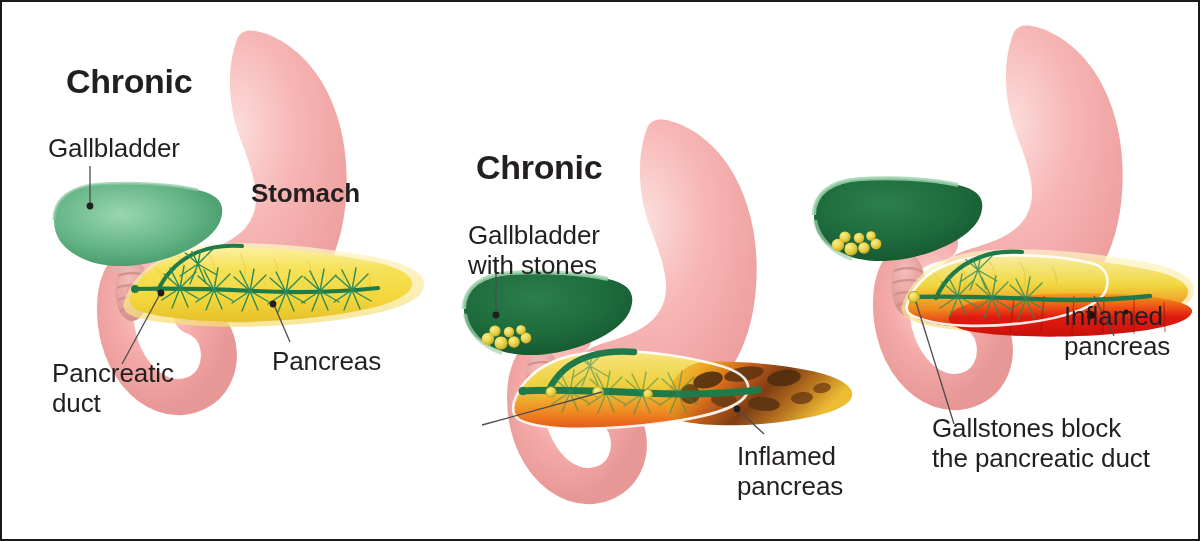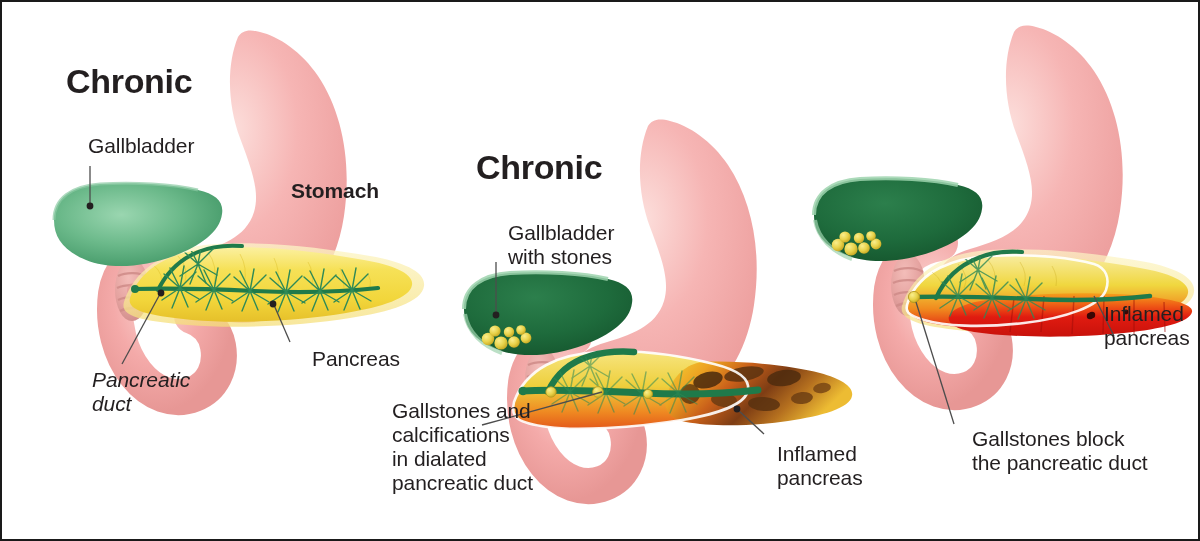--- a/index.html
+++ b/index.html
@@ -30,41 +30,40 @@
     position: absolute;
     font-weight: bold;
     font-size: 34px;
     color: #231f20;
     letter-spacing: -0.3px;
     white-space: nowrap;
     line-height: 1;
   }
   .anno {
     position: absolute;
-    font-size: 21px;
+    font-size: 26px;
     color: #231f20;
     line-height: 1.14;
     white-space: pre-line;
     letter-spacing: -0.1px;
-    margin-left: 40px;
   }
   #title-normal  { left: 64px;  top: 62px; }
   #title-chronic { left: 474px; top: 148px; text-align: right; }
   #title-acute   { left: 866px; top: 80px; }
 
   #lbl-gallbladder-normal { left: 46px;  top: 132px; }
   #lbl-stomach-normal     { left: 249px; top: 177px; font-weight: bold; }
-  #lbl-pancreatic-duct    { left: 50px;  top: 366px; font-style: italic; }
+  #lbl-pancreatic-duct    { left: 50px;  top: 357px; }
   #lbl-pancreas-normal    { left: 270px; top: 345px; }
 
   #lbl-gallbladder-chronic { left: 466px; top: 219px; }
   #lbl-gallstones-calc     { left: 350px; top: 397px; }
   #lbl-inflamed-chronic    { left: 735px; top: 440px; }
 
-  #lbl-gallstones-block    { left: 930px; top: 425px; }
+  #lbl-gallstones-block    { left: 930px; top: 412px; }
   #lbl-inflamed-acute      { left: 1062px; top: 300px; }
 </style>
 </head>
 <body>
 
 <div id="figure">
 
   <svg class="art" viewBox="0 0 1200 541" aria-hidden="true">
     <defs>
 
@@ -407,24 +406,20 @@
   <div class="panel-title" id="title-chronic">Chronic</div>
 
   <div class="anno" id="lbl-gallbladder-normal">Gallbladder</div>
   <div class="anno" id="lbl-stomach-normal">Stomach</div>
   <div class="anno" id="lbl-pancreatic-duct">Pancreatic
 duct</div>
   <div class="anno" id="lbl-pancreas-normal">Pancreas</div>
 
   <div class="anno" id="lbl-gallbladder-chronic">Gallbladder
 with stones</div>
-  <div class="anno" id="lbl-gallstones-calc">Gallstones and
-calcifications
-in dialated
-pancreatic duct</div>
   <div class="anno" id="lbl-inflamed-chronic">Inflamed
 pancreas</div>
 
   <div class="anno" id="lbl-gallstones-block">Gallstones block
 the pancreatic duct</div>
   <div class="anno" id="lbl-inflamed-acute">Inflamed
 pancreas</div>
 
 </div>
 

